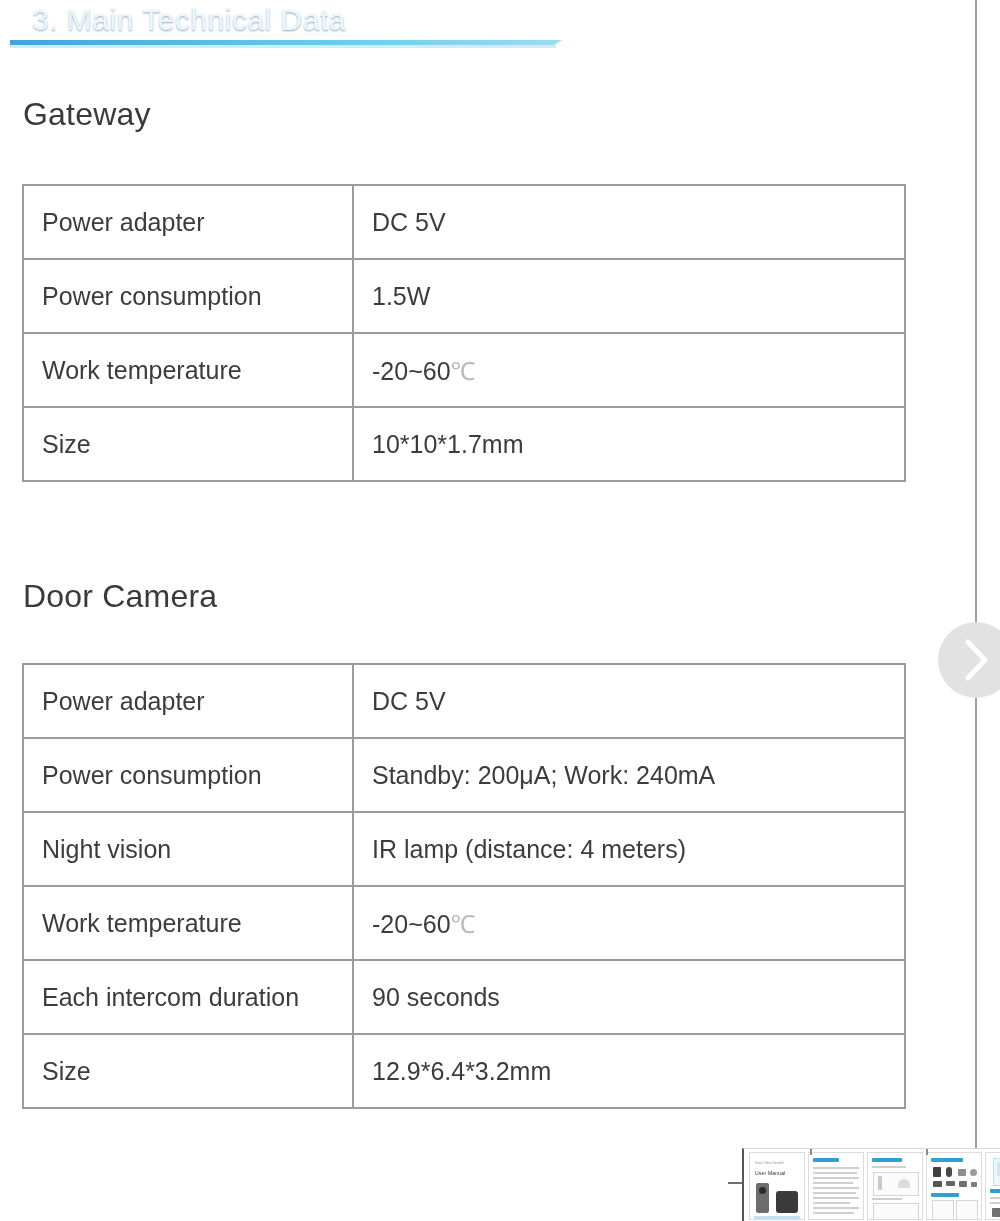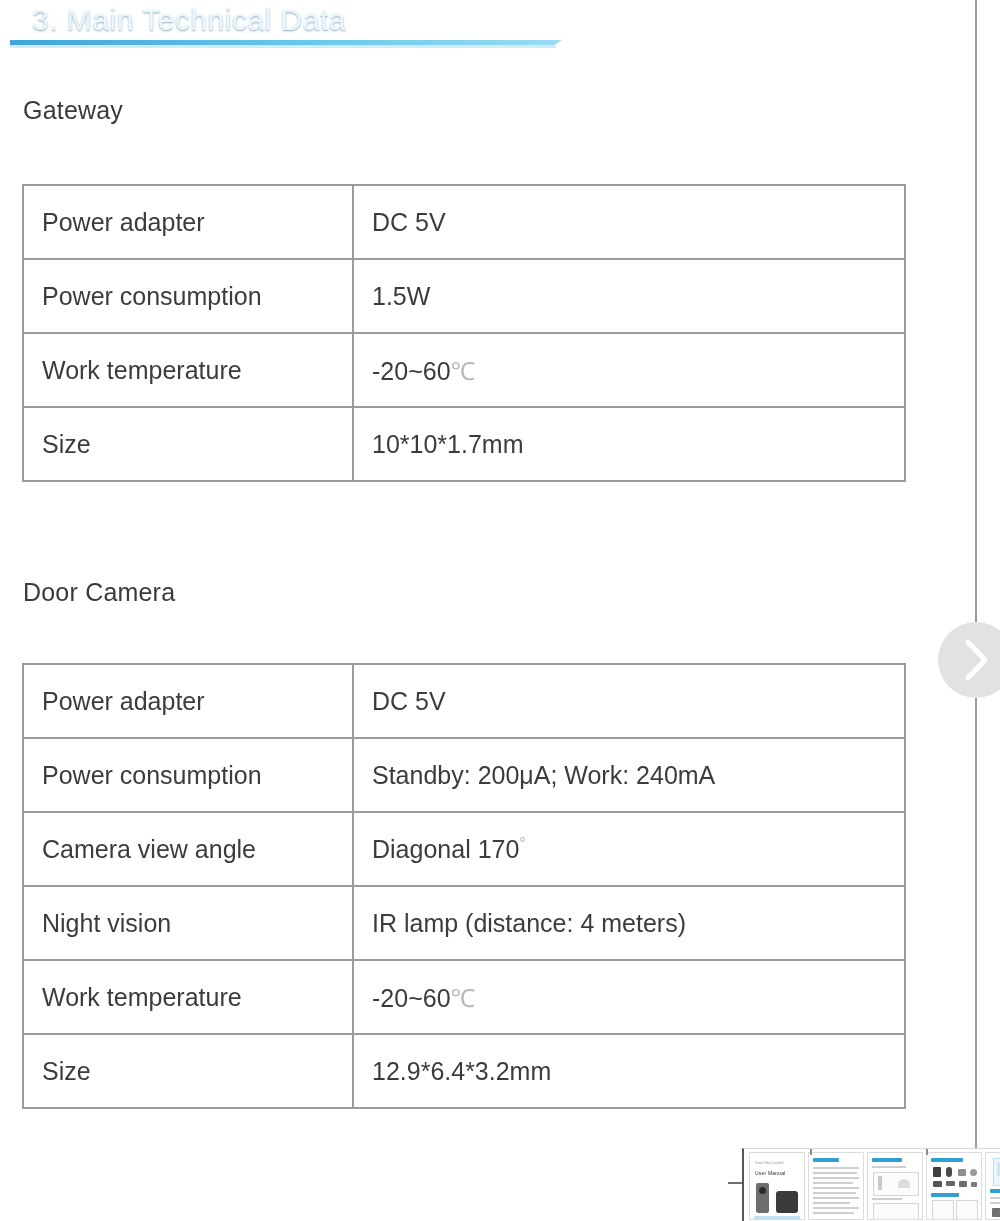--- a/index.html
+++ b/index.html
@@ -108,21 +108,21 @@
     width: 546px;
     height: 3px;
     background: #bfe6f5;
     opacity: .75;
   }
 
   
   .sec-heading {
     position: absolute;
     left: 23px;
-    font-size: 25px;
+    font-size: 32px;
     font-weight: 400;
     color: #3a3a3a;
     letter-spacing: .2px;
     white-space: nowrap;
   }
   #h-gateway { top: 96px; }
   #h-doorcam { top: 578px; }
 
   
   .spec-table {
@@ -317,30 +317,30 @@
     <tbody>
       <tr>
         <td class="lbl">Power adapter</td>
         <td class="val">DC 5V</td>
       </tr>
       <tr>
         <td class="lbl">Power consumption</td>
         <td class="val">Standby: 200μA; Work: 240mA</td>
       </tr>
       <tr>
-        <td class="lbl">Camera view angle</td>
-        <td class="val">Diagonal 170<span class="sup-deg">°</span></td>
-      </tr>
-      <tr>
         <td class="lbl">Night vision</td>
         <td class="val">IR lamp (distance: 4 meters)</td>
       </tr>
       <tr>
         <td class="lbl">Work temperature</td>
         <td class="val faded-cell">-20~60<span class="faded">℃</span></td>
+      </tr>
+      <tr>
+        <td class="lbl">Each intercom duration</td>
+        <td class="val">90 seconds</td>
       </tr>
       <tr>
         <td class="lbl">Size</td>
         <td class="val">12.9*6.4*3.2mm</td>
       </tr>
     </tbody>
   </table>
 
 </div>
 

